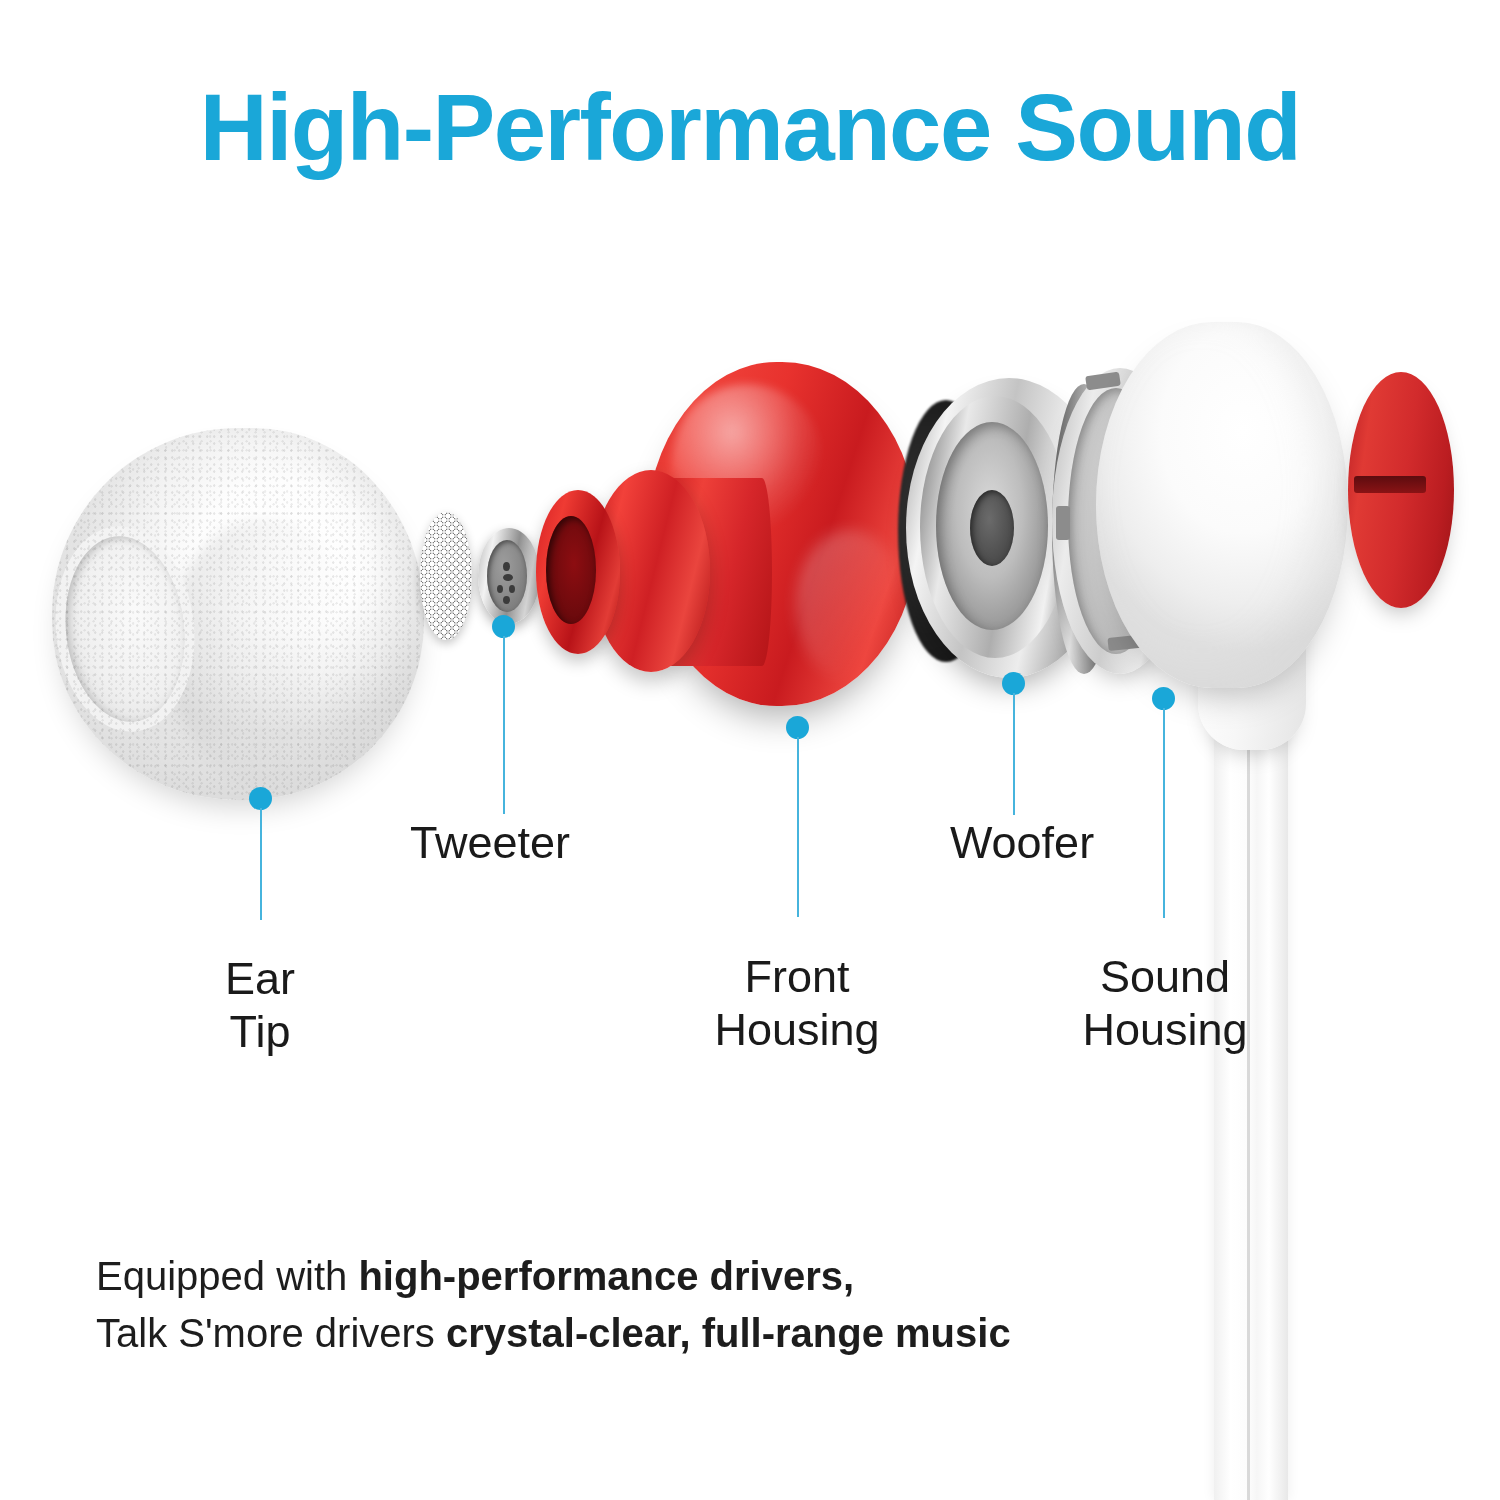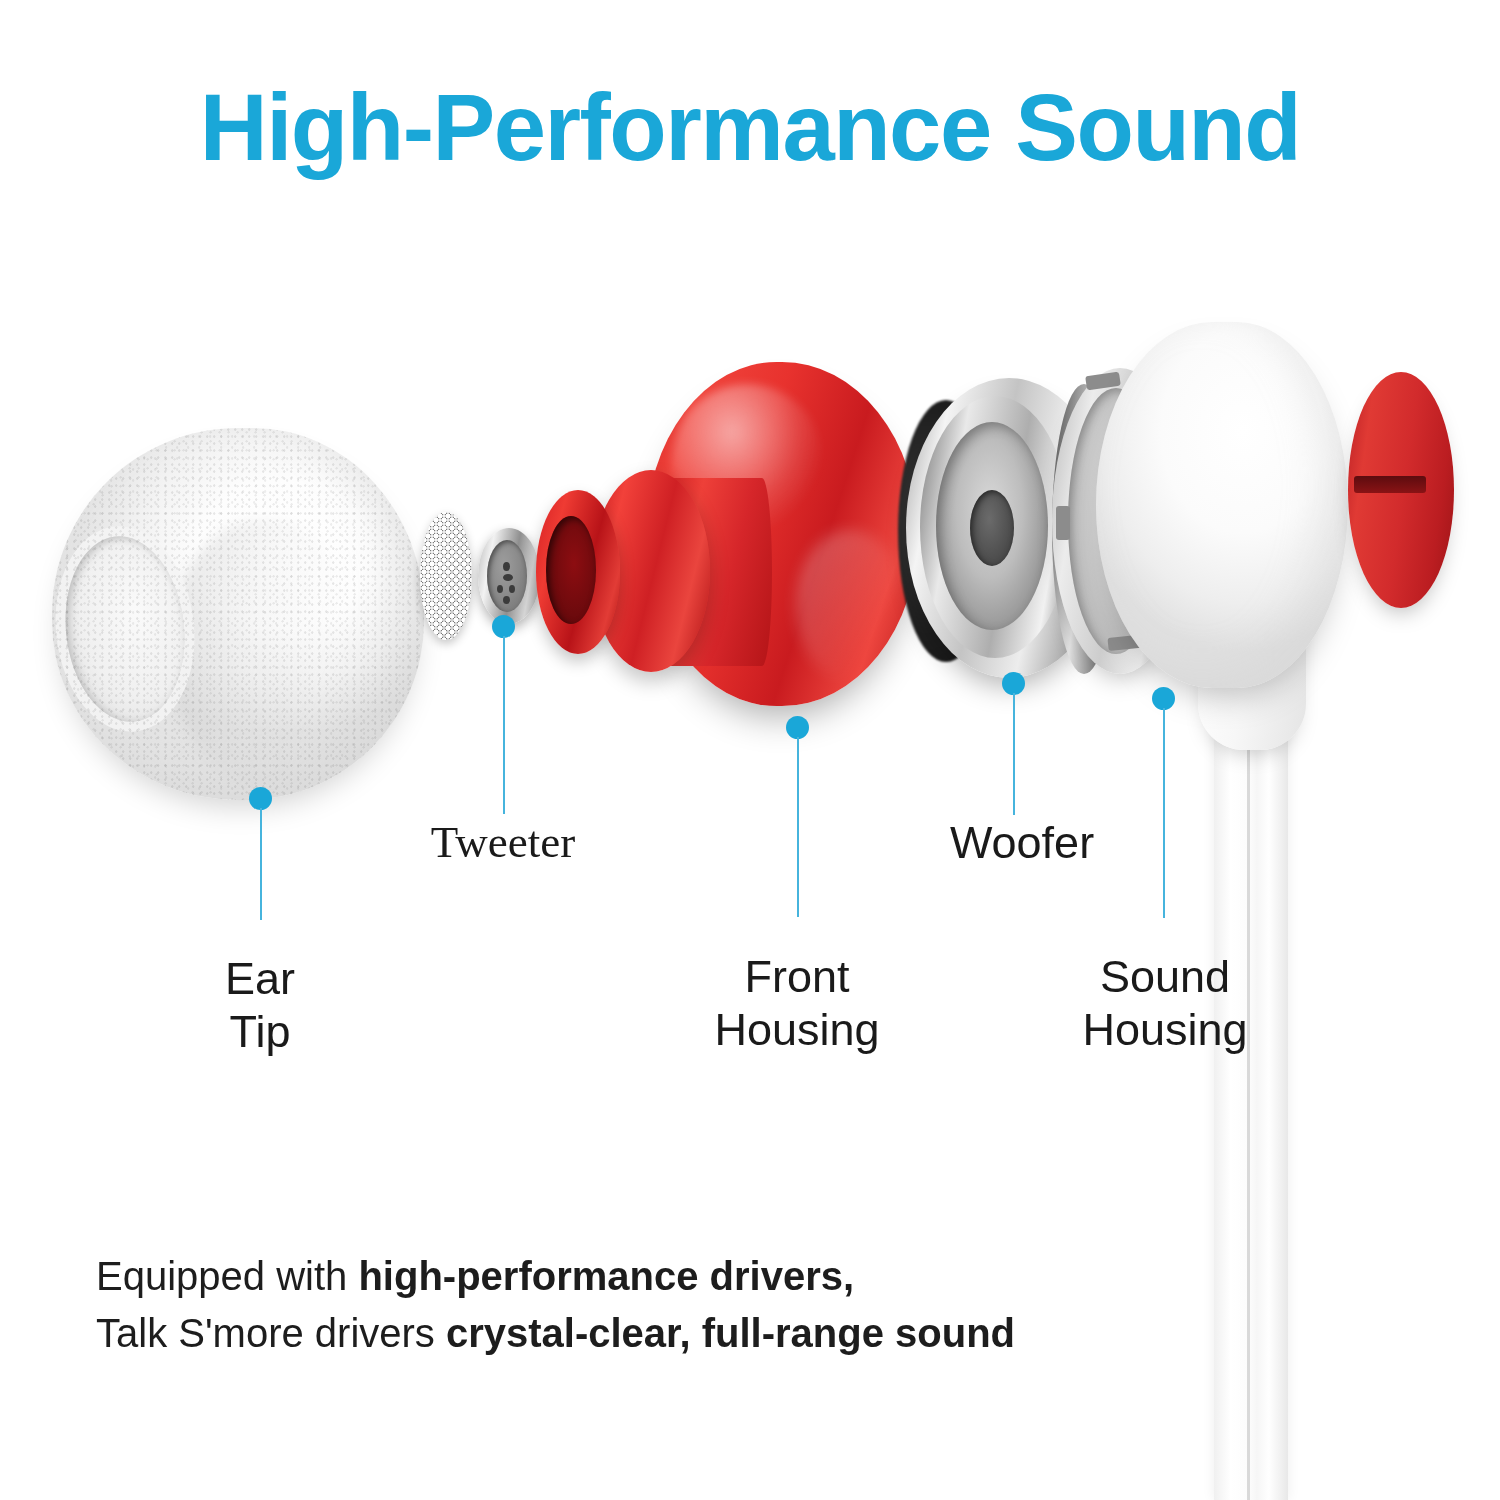--- a/index.html
+++ b/index.html
@@ -316,21 +316,21 @@
 
     <div class="callout">
       <span class="dot" style="left: 249px; top: 787px; background: rgb(26, 167, 216);"></span>
       <span class="leader" style="left: 260px; top: 808px; height: 112px; background: rgb(70, 180, 221);"></span>
       <span class="clabel" style="left:260px; top:952px;">Ear Tip</span>
     </div>
 
     <div class="callout">
       <span class="dot" style="left: 492px; top: 615px; background: rgb(26, 167, 216);"></span>
       <span class="leader" style="left: 503px; top: 636px; height: 178px; background: rgb(70, 180, 221);"></span>
-      <span class="clabel" style="left:503px; top:816px;font-family:Liberation Serif, serif;">Tweeter</span>
+      <span class="clabel" style="left:490px; top:816px;">Tweeter</span>
     </div>
 
     <div class="callout">
       <span class="dot" style="left: 786px; top: 716px; background: rgb(26, 167, 216);"></span>
       <span class="leader" style="left: 797px; top: 737px; height: 180px; background: rgb(70, 180, 221);"></span>
       <span class="clabel" style="left:797px; top:950px;">Front
 Housing</span>
     </div>
 
     <div class="callout">
@@ -343,16 +343,16 @@
       <span class="dot" style="left: 1152px; top: 687px; background: rgb(26, 167, 216);"></span>
       <span class="leader" style="left: 1163px; top: 708px; height: 210px; background: rgb(70, 180, 221);"></span>
       <span class="clabel" style="left:1165px; top:950px;">Sound
 Housing</span>
     </div>
 
   </div>
 
   <div class="caption">
     <span class="line"><span>Equipped with </span><b>high-performance drivers,</b></span>
-    <span class="line"><span>Talk S'more drivers </span><b>crystal-clear, full-range sound</b></span>
+    <span class="line"><span>Talk S'more drivers </span><b>crystal-clear, full-range music</b></span>
   </div>
 
 </div>
 
 </body></html>

